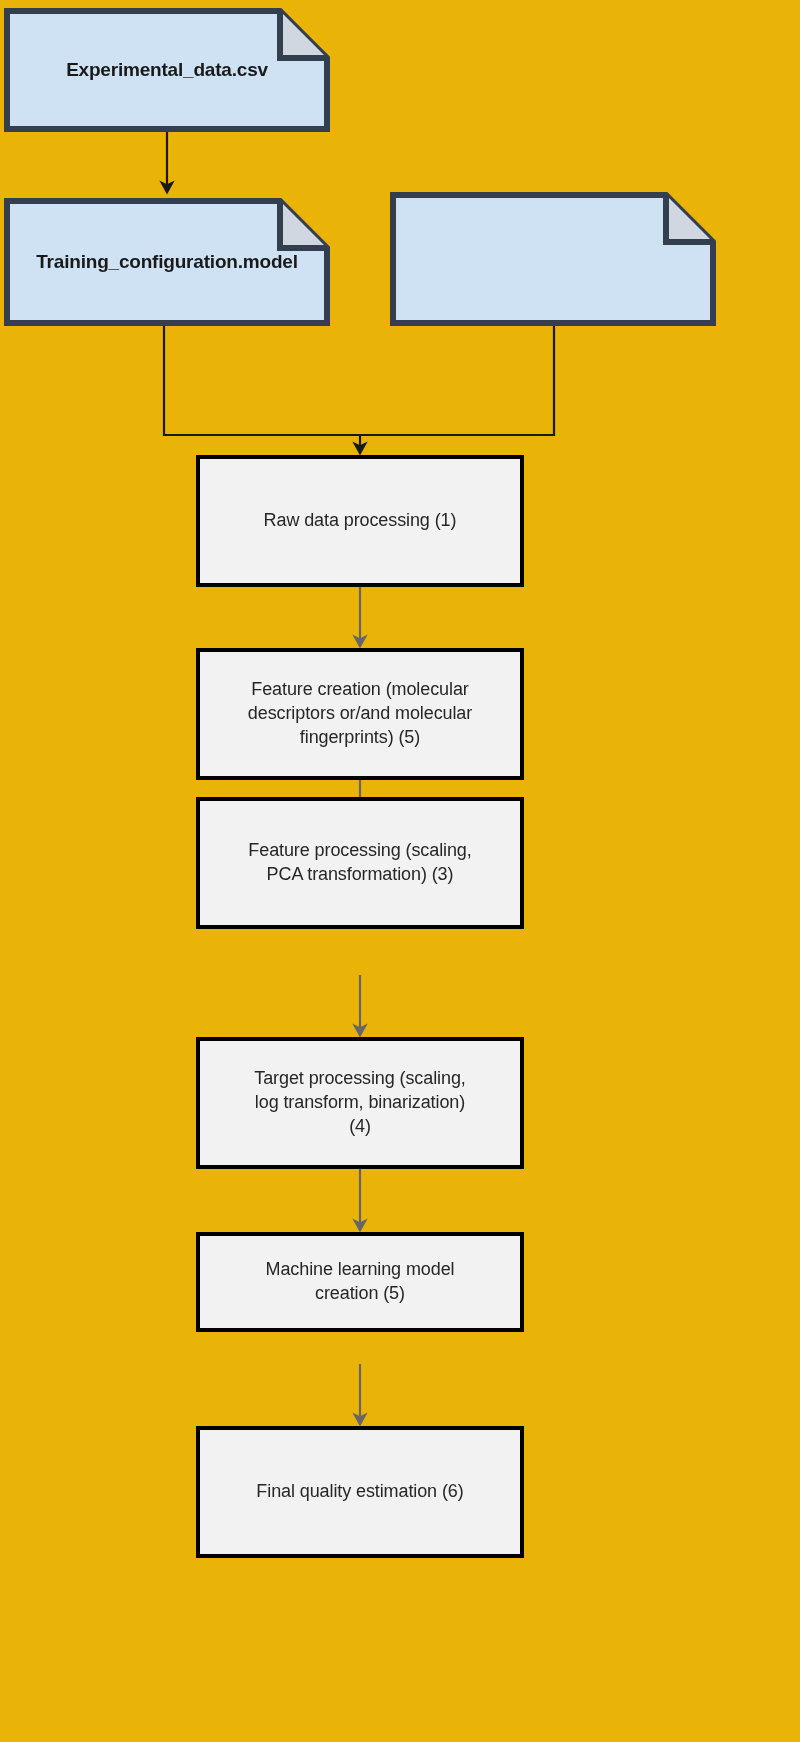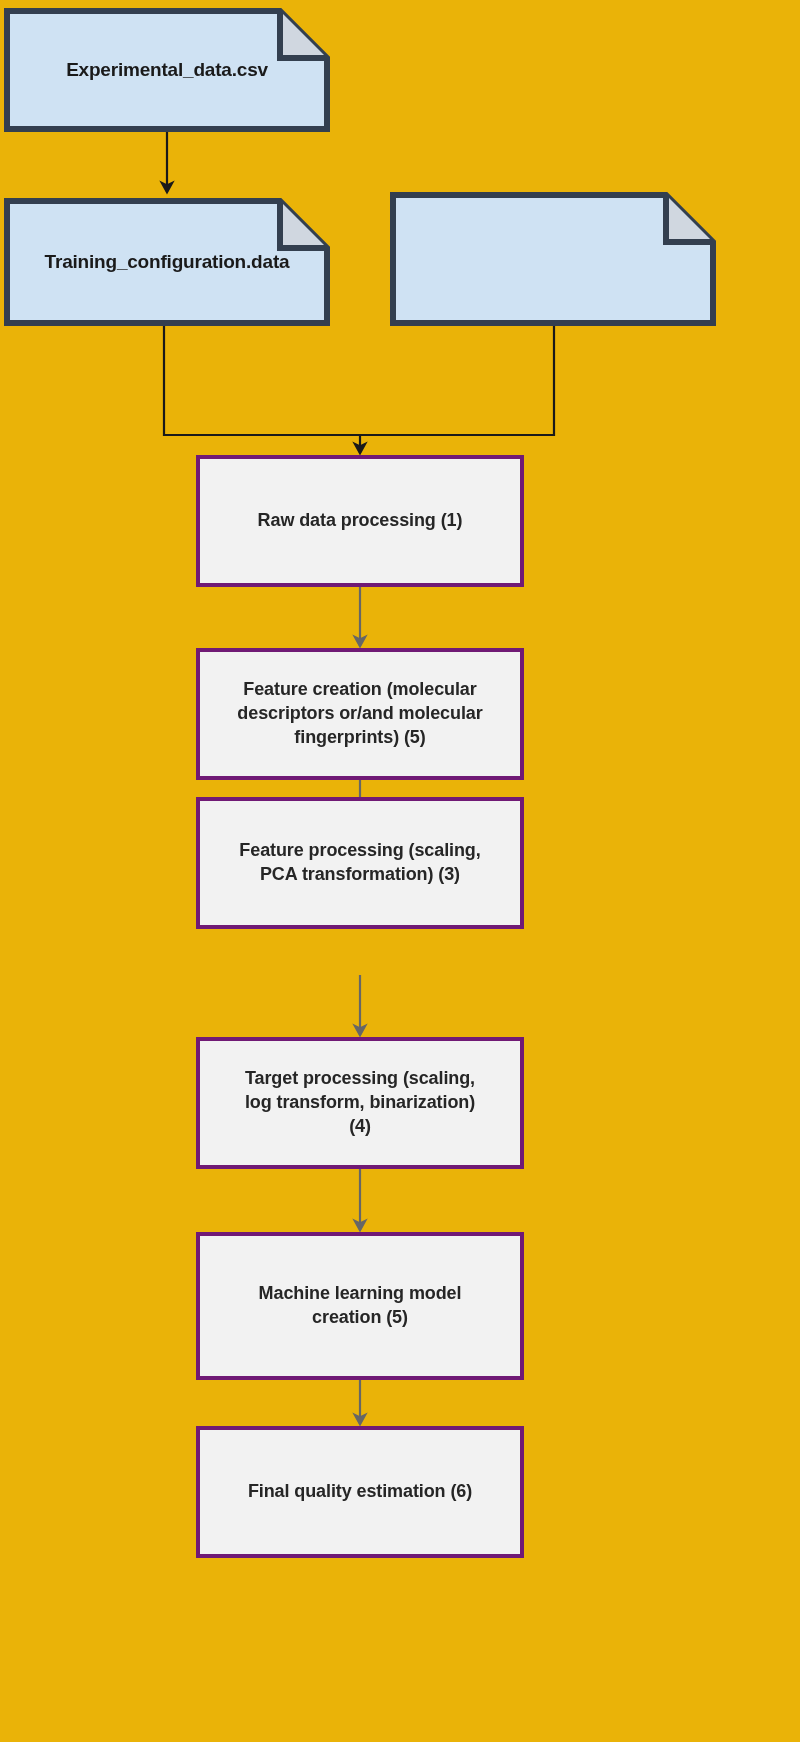--- a/index.html
+++ b/index.html
@@ -50,27 +50,27 @@
     position: relative;
     z-index: 2;
     padding: 0 10px;
     width: 100%;
     box-sizing: border-box;
   }
   .proc-node {
     position: absolute;
     box-sizing: border-box;
     background: #f2f2f2;
-    border: 4px solid #701a75;
+    border: 4px solid #000000;
     display: flex;
     align-items: center;
     justify-content: center;
     text-align: center;
     color: #262626;
-    font-weight: bold;
+    font-weight: normal;
     font-size: 18px;
     line-height: 1.33;
     letter-spacing: -0.1px;
   }
   .proc-node .proc-label {
     padding: 0 12px;
     width: 100%;
     box-sizing: border-box;
     white-space: pre-line;
   }
@@ -129,21 +129,21 @@
       <path d="M 276 3 L 276 50 L 323 50" fill="#d0d7e0" stroke="#333f4f" stroke-width="6" stroke-linejoin="miter"></path>
     </svg>
     <span class="doc-label">Experimental_data.csv</span>
   </div>
 
   <div class="doc-node" style="left:4px; top:198px; width:326px; height:128px;">
     <svg class="doc-svg" viewBox="0 0 326 128" preserveAspectRatio="none">
       <path d="M 3 3 L 276 3 L 323 50 L 323 125 L 3 125 Z" fill="#cfe2f3" stroke="#333f4f" stroke-width="6" stroke-linejoin="miter"></path>
       <path d="M 276 3 L 276 50 L 323 50" fill="#d0d7e0" stroke="#333f4f" stroke-width="6" stroke-linejoin="miter"></path>
     </svg>
-    <span class="doc-label">Training_configuration.data</span>
+    <span class="doc-label">Training_configuration.model</span>
   </div>
 
   <div class="doc-node" style="left:390px; top:192px; width:326px; height:134px;">
     <svg class="doc-svg" viewBox="0 0 326 134" preserveAspectRatio="none">
       <path d="M 3 3 L 276 3 L 323 50 L 323 131 L 3 131 Z" fill="#cfe2f3" stroke="#333f4f" stroke-width="6" stroke-linejoin="miter"></path>
       <path d="M 276 3 L 276 50 L 323 50" fill="#d0d7e0" stroke="#333f4f" stroke-width="6" stroke-linejoin="miter"></path>
     </svg>
   </div>
 
   <div class="proc-node" style="left:196px; top:455px; width:328px; height:132px;">
@@ -160,21 +160,21 @@
     <span class="proc-label">Feature processing (scaling,
 PCA transformation) (3)</span>
   </div>
 
   <div class="proc-node" style="left:196px; top:1037px; width:328px; height:132px;">
     <span class="proc-label">Target processing (scaling,
 log transform, binarization)
 (4)</span>
   </div>
 
-  <div class="proc-node" style="left:196px; top:1232px; width:328px; height:148px;">
+  <div class="proc-node" style="left:196px; top:1232px; width:328px; height:100px;">
     <span class="proc-label">Machine learning model
 creation (5)</span>
   </div>
 
   <div class="proc-node" style="left:196px; top:1426px; width:328px; height:132px;">
     <span class="proc-label">Final quality estimation (6)</span>
   </div>
 
 </div>
 

